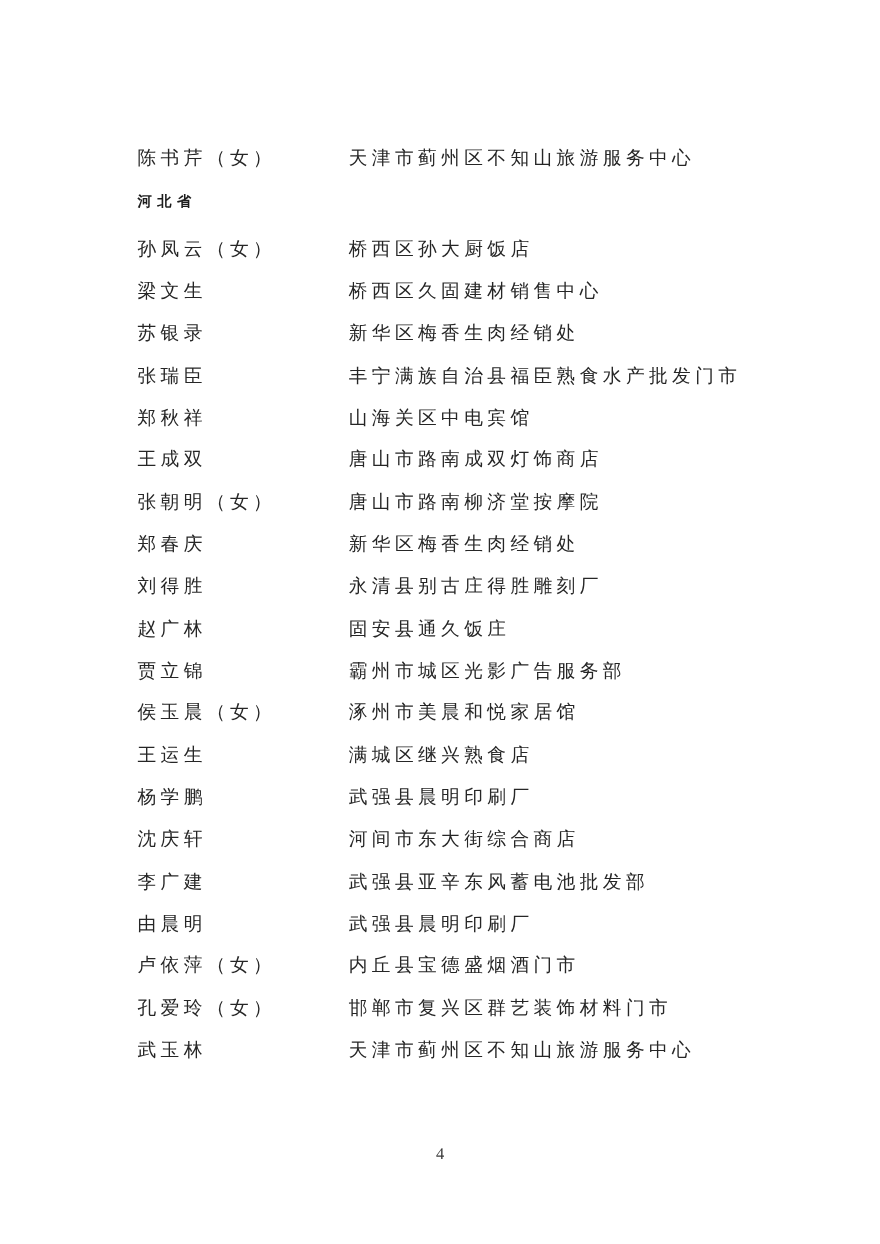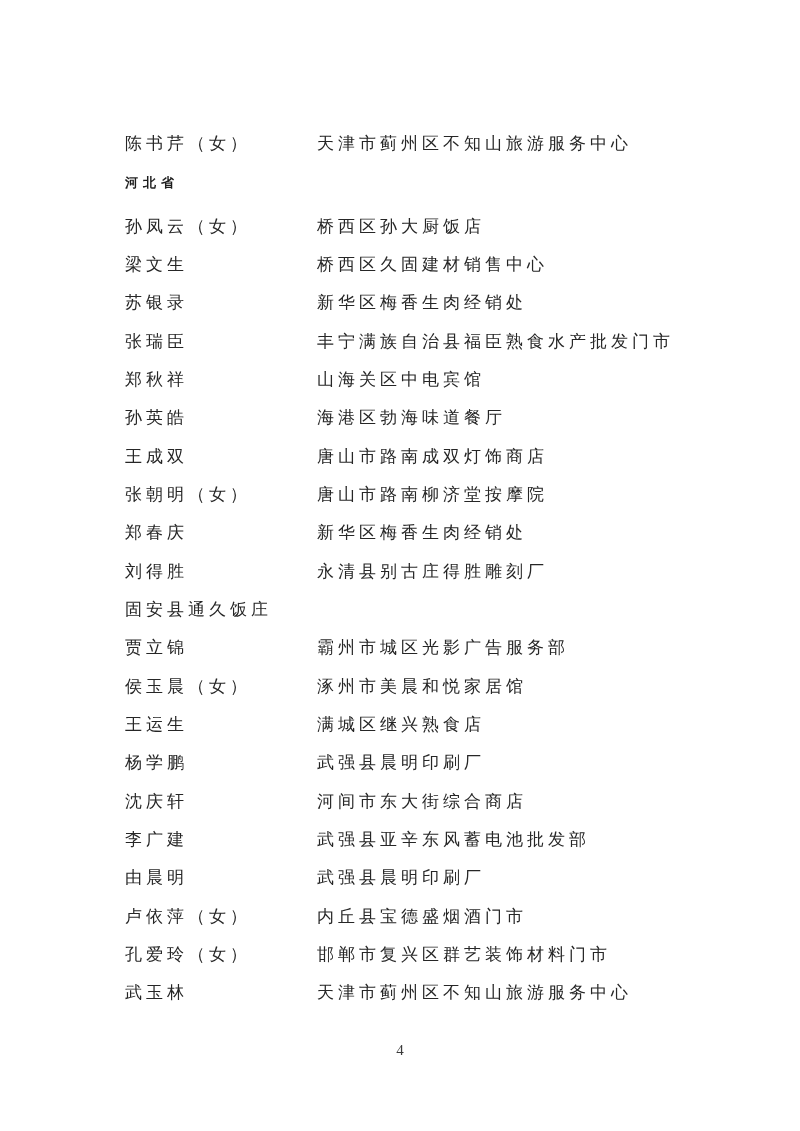--- a/index.html
+++ b/index.html
@@ -83,40 +83,37 @@
       </div>
       <div class="row entry-row">
         <span class="entry-name">张瑞臣</span>
         <span class="entry-org">丰宁满族自治县福臣熟食水产批发门市</span>
       </div>
       <div class="row entry-row">
         <span class="entry-name">郑秋祥</span>
         <span class="entry-org">山海关区中电宾馆</span>
       </div>
       <div class="row entry-row">
-        <span class="entry-name">孙英皓</span>
-        <span class="entry-org">海港区勃海味道餐厅</span>
-      </div>
-      <div class="row entry-row">
         <span class="entry-name">王成双</span>
         <span class="entry-org">唐山市路南成双灯饰商店</span>
       </div>
       <div class="row entry-row">
         <span class="entry-name">张朝明（女）</span>
         <span class="entry-org">唐山市路南柳济堂按摩院</span>
       </div>
       <div class="row entry-row">
         <span class="entry-name">郑春庆</span>
         <span class="entry-org">新华区梅香生肉经销处</span>
       </div>
       <div class="row entry-row">
         <span class="entry-name">刘得胜</span>
         <span class="entry-org">永清县别古庄得胜雕刻厂</span>
       </div>
       <div class="row entry-row">
+        <span class="entry-name">赵广林</span>
         <span class="entry-org">固安县通久饭庄</span>
       </div>
       <div class="row entry-row">
         <span class="entry-name">贾立锦</span>
         <span class="entry-org">霸州市城区光影广告服务部</span>
       </div>
       <div class="row entry-row">
         <span class="entry-name">侯玉晨（女）</span>
         <span class="entry-org">涿州市美晨和悦家居馆</span>
       </div>

